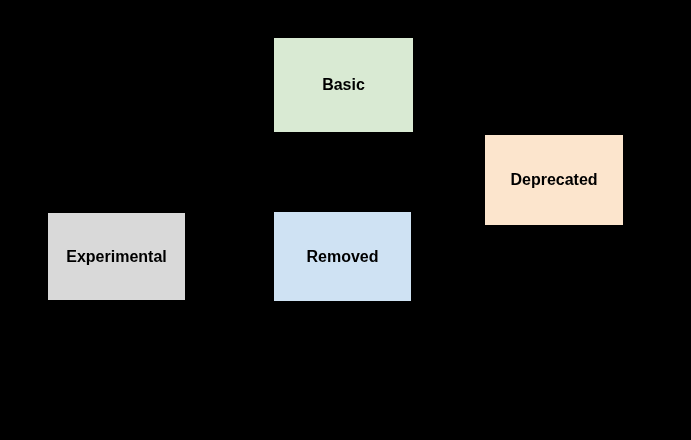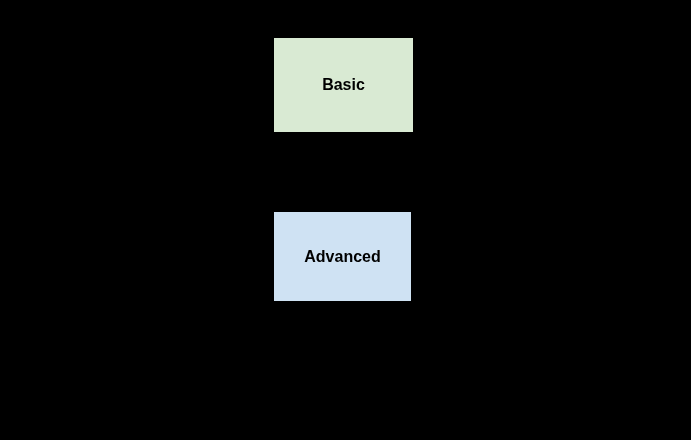--- a/index.html
+++ b/index.html
@@ -47,20 +47,26 @@
 </style>
 </head>
 <body>
 
 <div class="stage">
 
   <div class="node solid node-basic">
     <span class="label">Basic</span>
   </div>
 
+  <div class="node solid node-deprecated">
+    <span class="label">Deprecated</span>
+  </div>
 
+  <div class="node dashed node-experimental">
+    <span class="label">Experimental</span>
+  </div>
 
   <div class="node solid node-advanced">
-    <span class="label">Advanced</span>
+    <span class="label">Removed</span>
   </div>
 
 
 </div>
 
 </body></html>

